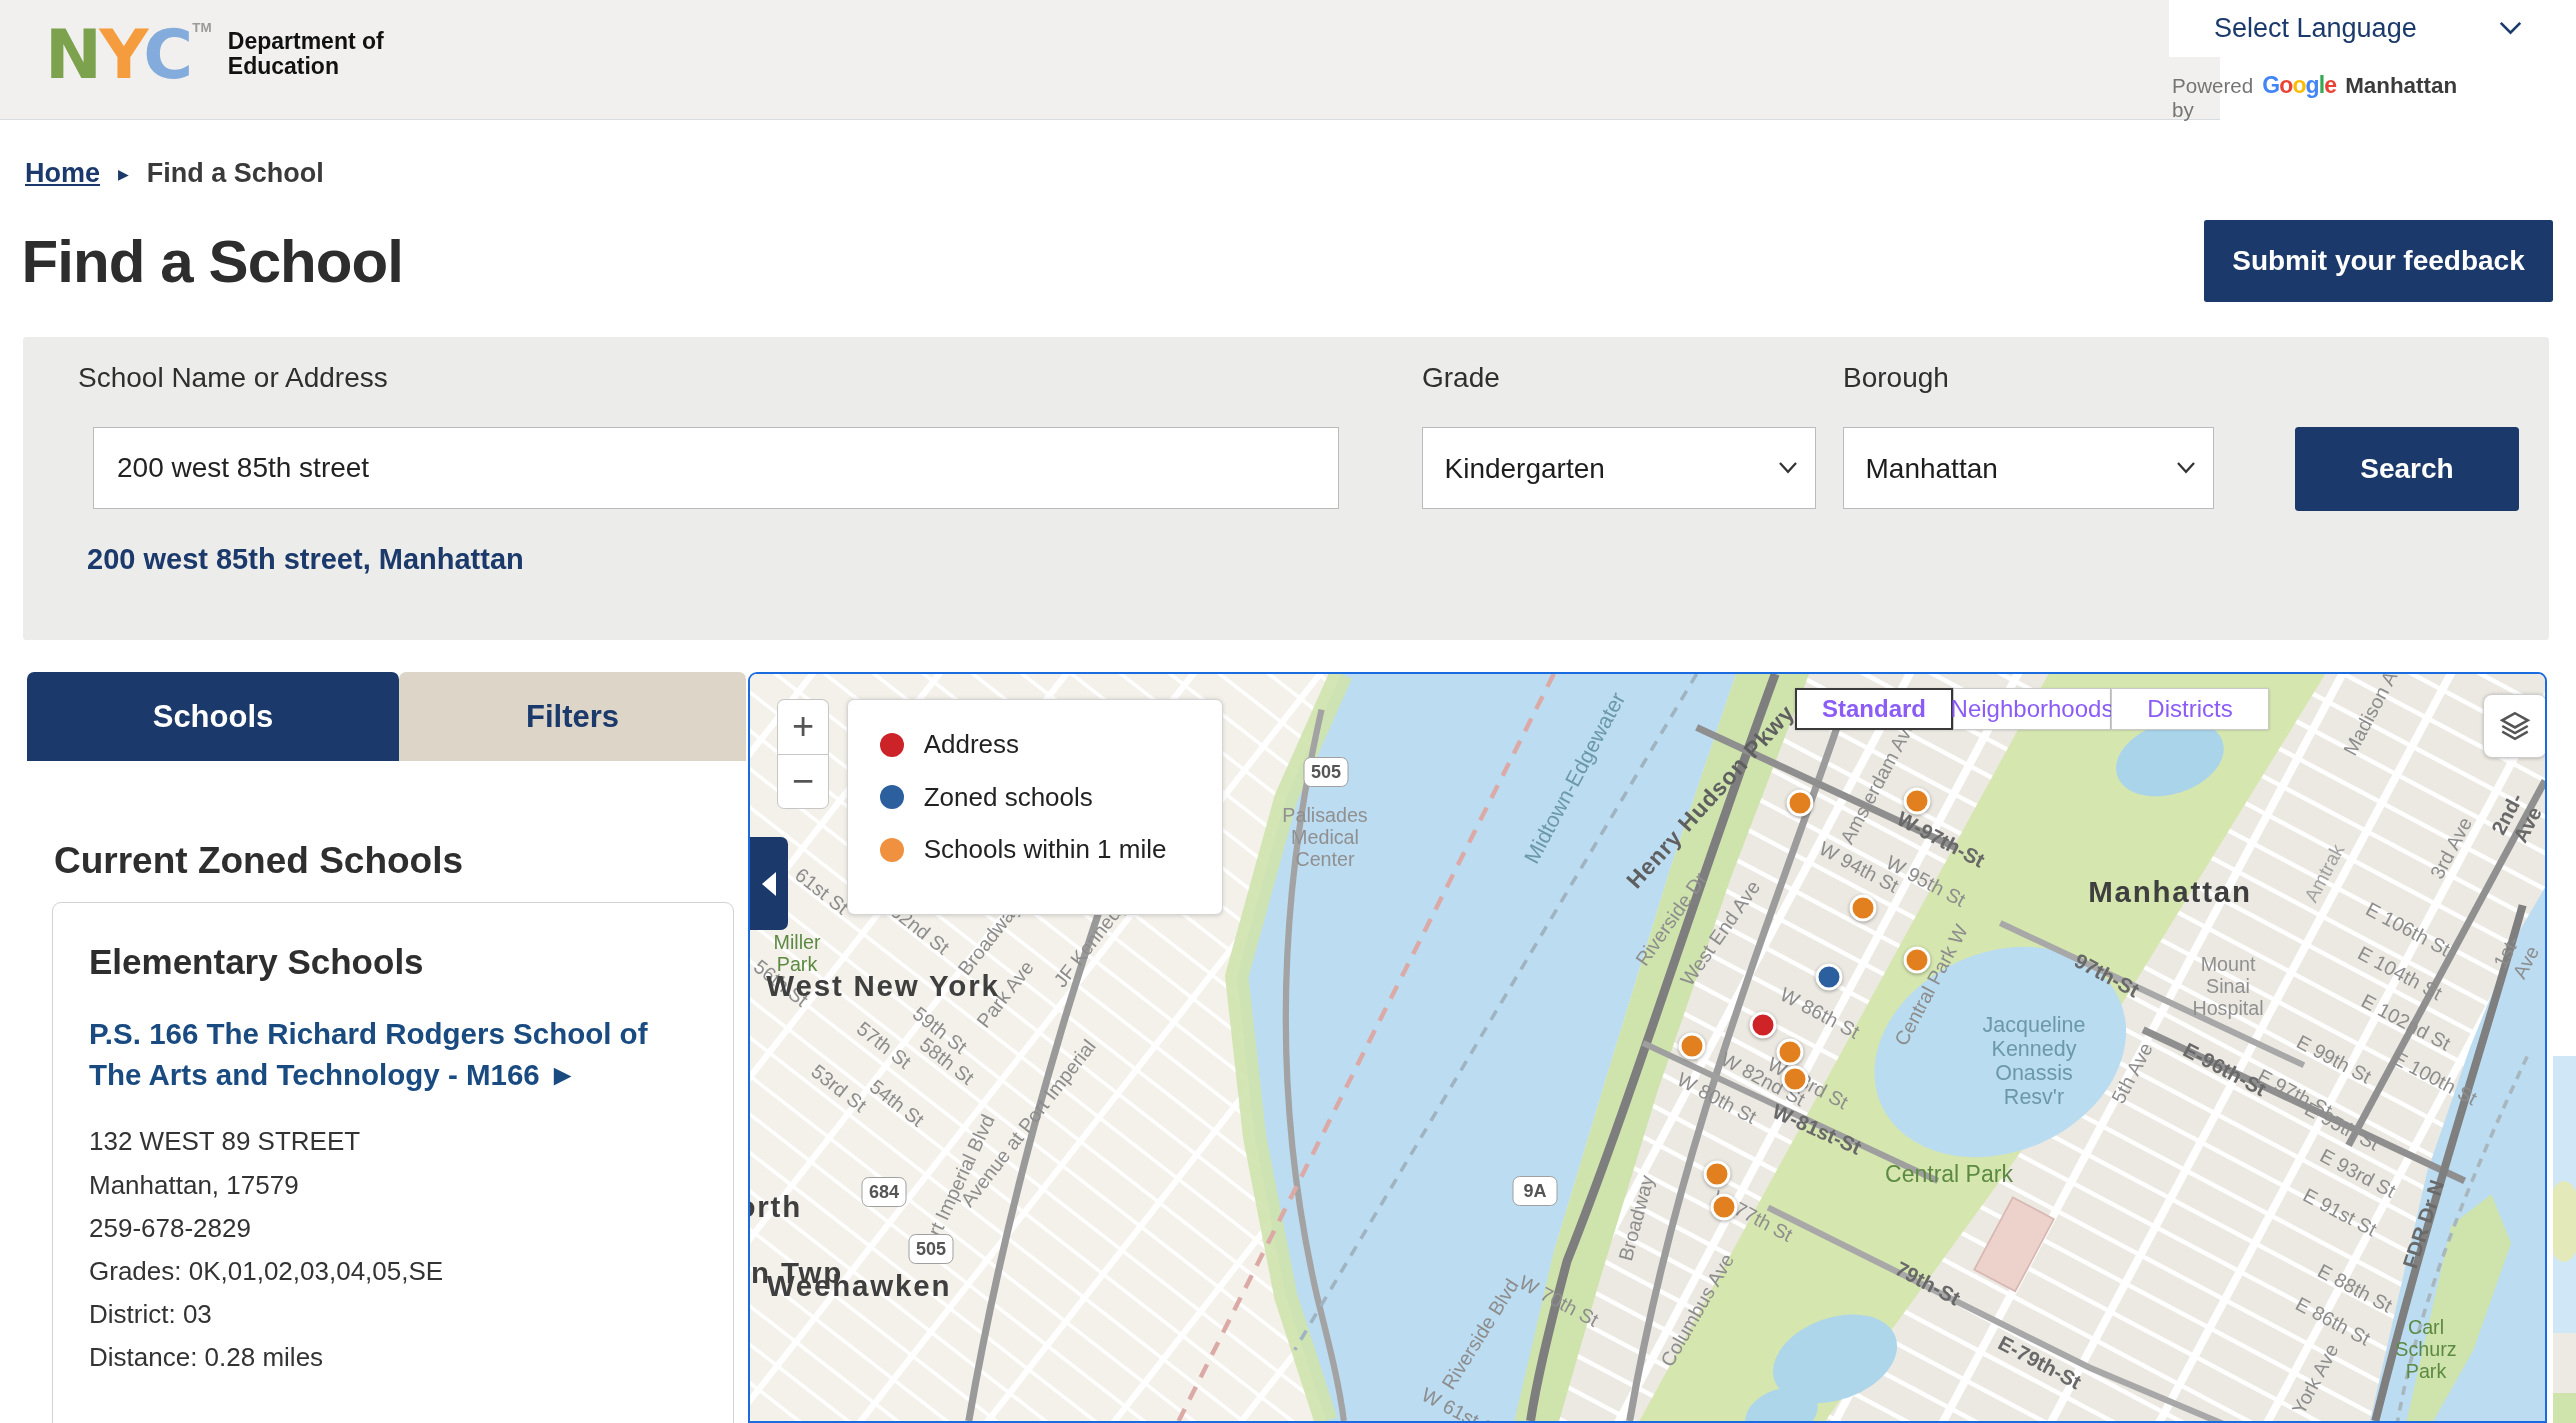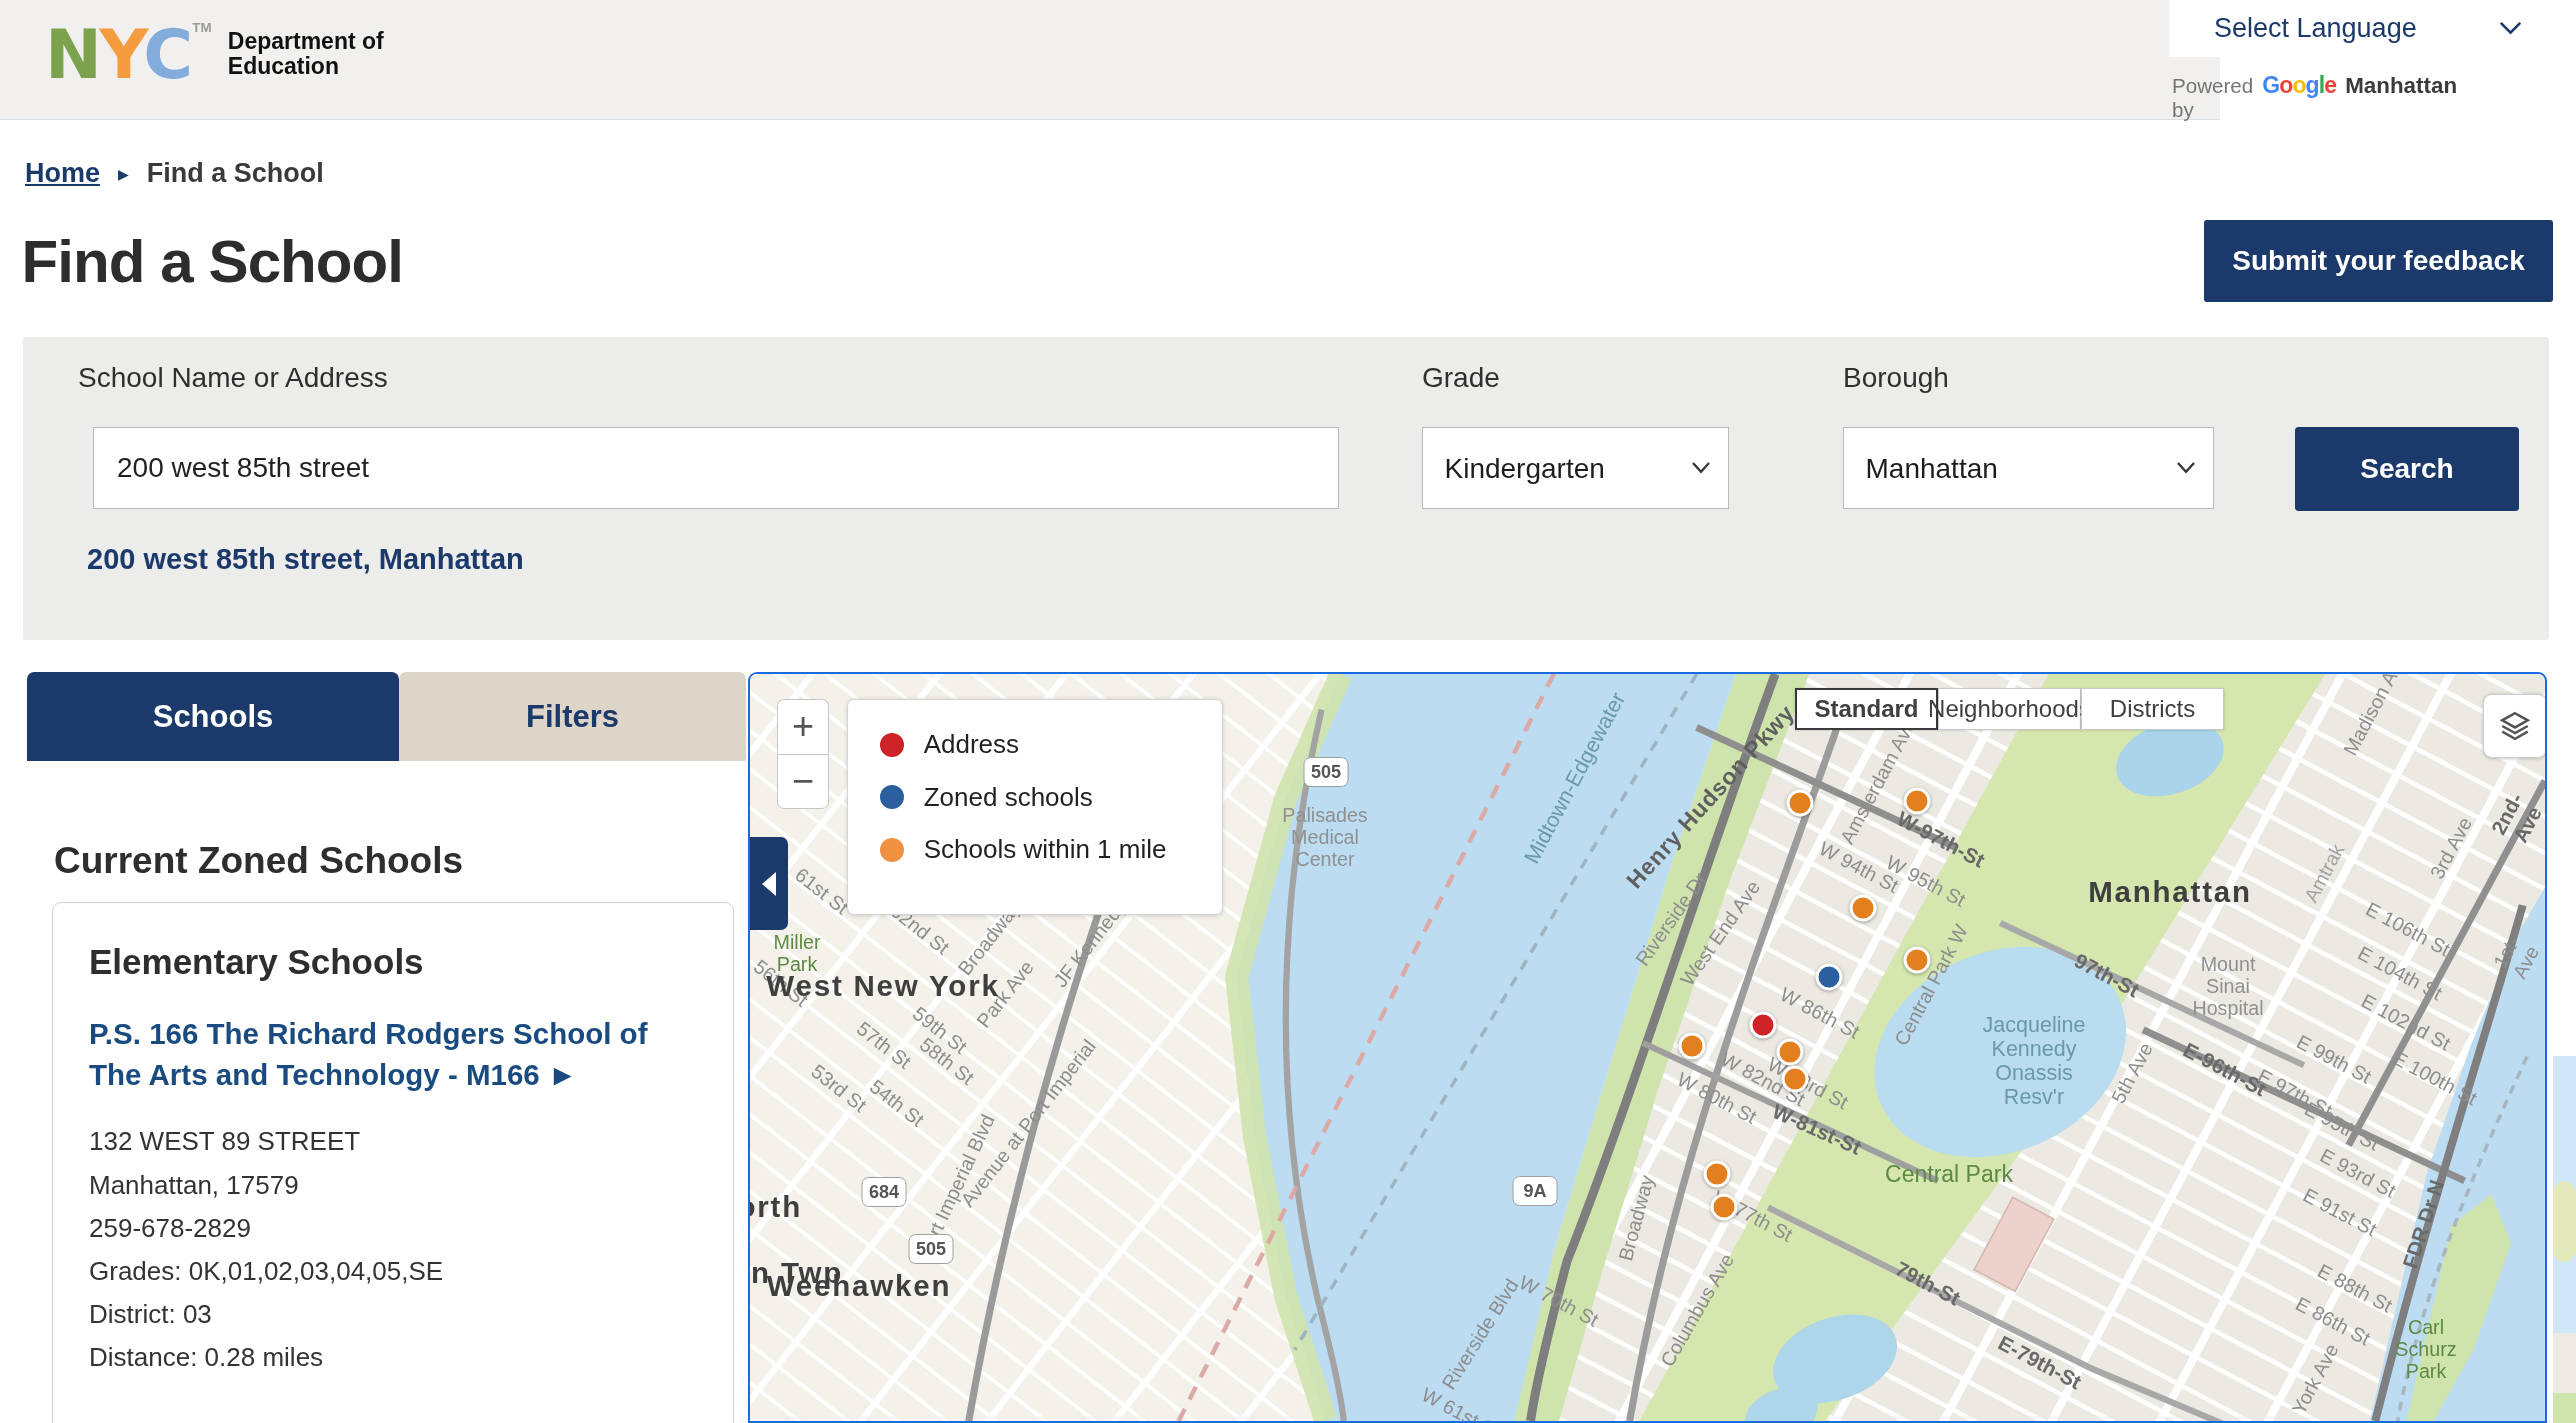--- a/index.html
+++ b/index.html
@@ -110,21 +110,21 @@
   .legend-dot { width:24px; height:24px; border-radius:50%; flex:0 0 auto; }
   .legend-lbl { font-size:26px; color:#222; }
 
   .collapse-tab { position:absolute; left:0; top:163px; width:38px; height:93px;
     background:#1b3a6b; border-radius:0 7.2px 7.2px 0; display:flex; align-items:center;
     justify-content:center; cursor:pointer; pointer-events:auto; }
   .collapse-arrow { width:0; height:0; border-top:12.5px solid transparent;
     border-bottom:12.5px solid transparent; border-right:14.3px solid #fff; }
 
   .basemaps { position:absolute; left:1045px; top:14.3px; display:flex; pointer-events:auto; }
-  .bm-btn { width:143px; height:42px; background:#fff; color:#404040; font-size:24px;
+  .bm-btn { width:158px; height:42px; background:#fff; color:#8b5cf6; font-size:24px;
     border:0.9px solid #c9c9c9; display:flex; align-items:center; justify-content:center;
     cursor:pointer; box-shadow:0 0.9px 2.7px rgba(0,0,0,.2); }
   .bm-btn.active { border:2.7px solid #3a3a3a; font-weight:700; }
 
   .layers-btn { position:absolute; left:1733px; top:19.7px; width:64px; height:64px;
     background:#fff; border:0.9px solid #cdcdcd; border-radius:9px; display:flex;
     align-items:center; justify-content:center; cursor:pointer; pointer-events:auto;
     box-shadow:0 0.9px 3.6px rgba(0,0,0,.2); }
 
   .map-sliver { position:absolute; left:2553px; top:1056px; width:23px; height:367px;
@@ -168,21 +168,21 @@
   </div>
   <h1 class="page-title">Find a School</h1>
   <button class="feedback-btn">Submit your feedback</button>
 
   <div class="search-panel">
     <label class="fld-label" style="left:55px; top:25px;">School Name or Address</label>
     <input class="name-input" type="text" value="200 west 85th street" style="">
     <div class="suggestion">200 west 85th street, Manhattan</div>
 
     <label class="fld-label" style="left:1399px; top:25px;">Grade</label>
-    <div class="sel-wrap" style="left:1399px; top:90px; width:307px;">
+    <div class="sel-wrap" style="left:1399px; top:90px; width:394px;">
       <select>
         <option>Kindergarten</option>
       </select>
       <svg class="sel-chev" viewBox="0 0 20 13">
         <polyline points="1,1 10,11 19,1" fill="none" stroke="#333" stroke-width="2.5"></polyline>
       </svg>
     </div>
 
     <label class="fld-label" style="left:1820px; top:25px;">Borough</label>
     <div class="sel-wrap" style="left:1820px; top:90px; width:371px;">

